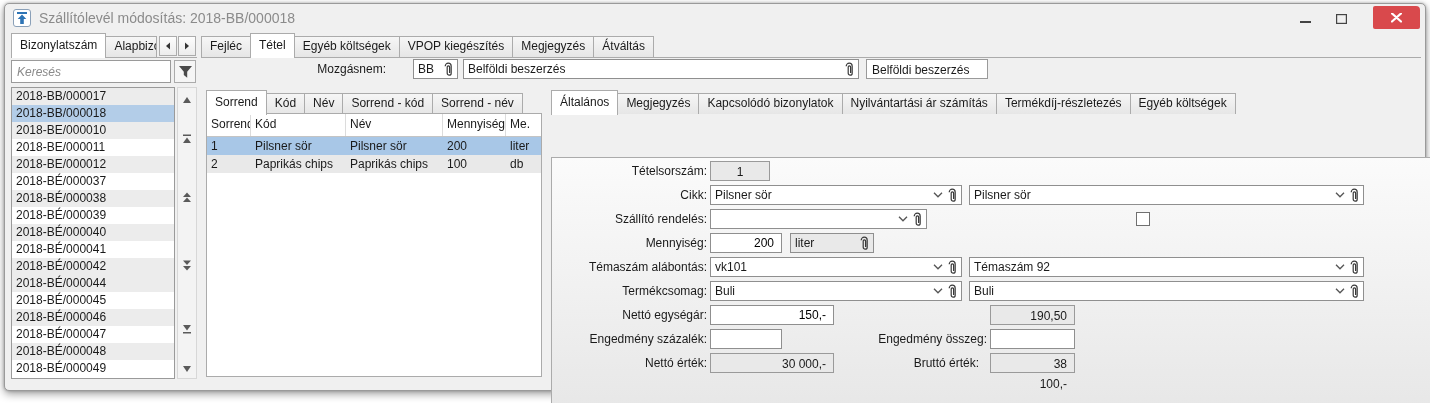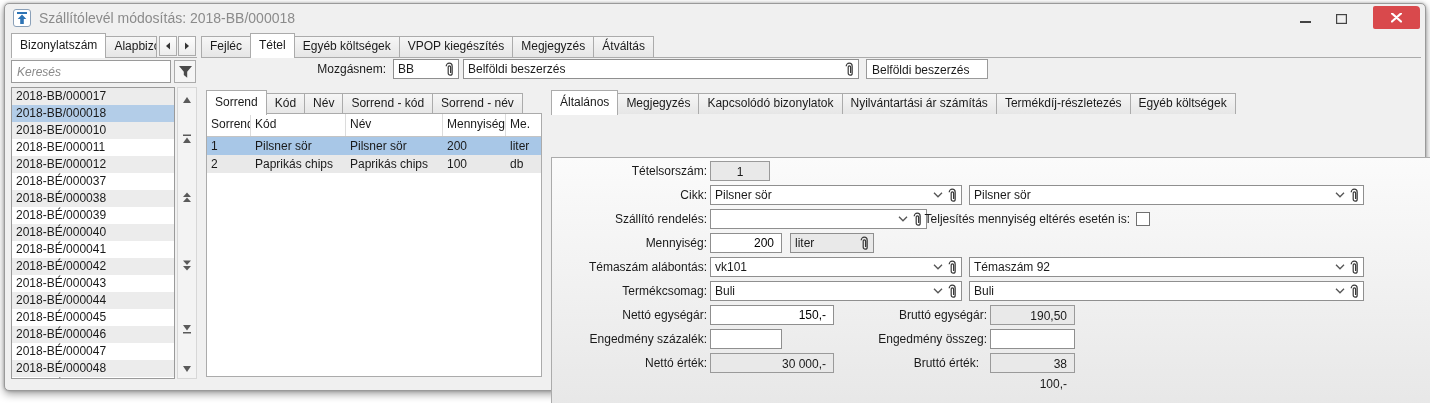--- a/index.html
+++ b/index.html
@@ -126,21 +126,20 @@
       <div class="list-row selected">2018-BB/000018</div>
       <div class="list-row zebra">2018-BE/000010</div>
       <div class="list-row">2018-BE/000011</div>
       <div class="list-row zebra">2018-BE/000012</div>
       <div class="list-row">2018-BÉ/000037</div>
       <div class="list-row zebra">2018-BÉ/000038</div>
       <div class="list-row">2018-BÉ/000039</div>
       <div class="list-row zebra">2018-BÉ/000040</div>
       <div class="list-row">2018-BÉ/000041</div>
       <div class="list-row zebra">2018-BÉ/000042</div>
-      <div class="list-row">2018-BÉ/000043</div>
       <div class="list-row zebra">2018-BÉ/000044</div>
       <div class="list-row">2018-BÉ/000045</div>
       <div class="list-row zebra">2018-BÉ/000046</div>
       <div class="list-row">2018-BÉ/000047</div>
       <div class="list-row zebra">2018-BÉ/000048</div>
       <div class="list-row">2018-BÉ/000049</div>
     </div>
   <div class="abs navstrip">
     <span class="navbtn" style="top:6px;">
         <svg width="10" height="8" viewBox="0 0 10 8" xmlns="http://www.w3.org/2000/svg">
@@ -181,21 +180,21 @@
   <div class="abs tabstrip lined" style="left:196px;top:29px;width:1220px;height:25px;">
     <div class="tab">Fejléc</div>
     <div class="tab active">Tétel</div>
     <div class="tab">Egyéb költségek</div>
     <div class="tab">VPOP kiegészítés</div>
     <div class="tab">Megjegyzés</div>
     <div class="tab">Átváltás</div>
   </div>
 
   <div class="abs flabel" style="left:281px;top:55px;width:100px;">Mozgásnem:</div>
-  <div class="abs combo" style="left:388px;top:55px;width:66px;">
+  <div class="abs combo" style="left:408px;top:55px;width:45px;">
     <span class="txt">BB</span>
     <span class="icon-sp">
         <svg width="11" height="15" viewBox="0 0 11 15" xmlns="http://www.w3.org/2000/svg">
           <path d="M2.2 4.2a3 3 0 0 1 6 0v7a2 2 0 0 1-4 0V5a1.2 1.2 0 0 1 2.4 0v6" fill="none" stroke="#3a3a3a" stroke-width="1.2"></path>
         </svg>
       </span>
   </div>
   <div class="abs combo" style="left:458px;top:55px;width:396px;">
     <span class="txt">Belföldi beszerzés</span>
     <span class="icon-sp">
@@ -289,21 +288,20 @@
           <svg width="10" height="6" viewBox="0 0 10 6" xmlns="http://www.w3.org/2000/svg">
             <path d="M1 0.8l4 4 4-4" fill="none" stroke="#555" stroke-width="1.3"></path>
           </svg>
         </span>
       <span class="icon-sp">
           <svg width="11" height="15" viewBox="0 0 11 15" xmlns="http://www.w3.org/2000/svg">
             <path d="M2.2 4.2a3 3 0 0 1 6 0v7a2 2 0 0 1-4 0V5a1.2 1.2 0 0 1 2.4 0v6" fill="none" stroke="#3a3a3a" stroke-width="1.2"></path>
           </svg>
         </span>
     </div>
-    <div class="abs flabel" style="left:300px;top:51px;width:278px;">Teljesítés mennyiség eltérés esetén is:</div>
     <div class="abs checkbox" style="left:584px;top:54px;"></div>
 
     <div class="abs flabel" style="left:0;top:75px;width:155px;">Mennyiség:</div>
     <input class="abs tfield num" style="left: 158px; top: 75px; width: 72px;" value="200">
     <div class="abs combo gray" style="left:238px;top:75px;width:84px;">
       <span class="txt">liter</span>
       <span class="icon-sp">
           <svg width="11" height="15" viewBox="0 0 11 15" xmlns="http://www.w3.org/2000/svg">
             <path d="M2.2 4.2a3 3 0 0 1 6 0v7a2 2 0 0 1-4 0V5a1.2 1.2 0 0 1 2.4 0v6" fill="none" stroke="#3a3a3a" stroke-width="1.2"></path>
           </svg>
@@ -361,21 +359,20 @@
         </span>
       <span class="icon-sp">
           <svg width="11" height="15" viewBox="0 0 11 15" xmlns="http://www.w3.org/2000/svg">
             <path d="M2.2 4.2a3 3 0 0 1 6 0v7a2 2 0 0 1-4 0V5a1.2 1.2 0 0 1 2.4 0v6" fill="none" stroke="#3a3a3a" stroke-width="1.2"></path>
           </svg>
         </span>
     </div>
 
     <div class="abs flabel" style="left:0;top:147px;width:155px;">Nettó egységár:</div>
     <input class="abs tfield num" style="left: 158px; top: 147px; width: 124px;" value="150,-">
-    <div class="abs flabel" style="left:280px;top:147px;width:155px;">Bruttó egységár:</div>
     <div class="abs rofield" style="left:438px;top:147px;width:85px;">190,50</div>
 
     <div class="abs flabel" style="left:0;top:171px;width:155px;">Engedmény százalék:</div>
     <input class="abs tfield num" style="left: 158px; top: 171px; width: 72px;" value="">
     <div class="abs flabel" style="left:280px;top:171px;width:155px;">Engedmény összeg:</div>
     <input class="abs tfield num" style="left: 438px; top: 171px; width: 85px;" value="">
 
     <div class="abs flabel" style="left:0;top:195px;width:155px;">Nettó érték:</div>
     <div class="abs rofield" style="left:158px;top:195px;width:124px;">30 000,-</div>
     <div class="abs flabel" style="left:272px;top:195px;width:155px;">Bruttó érték:</div>

